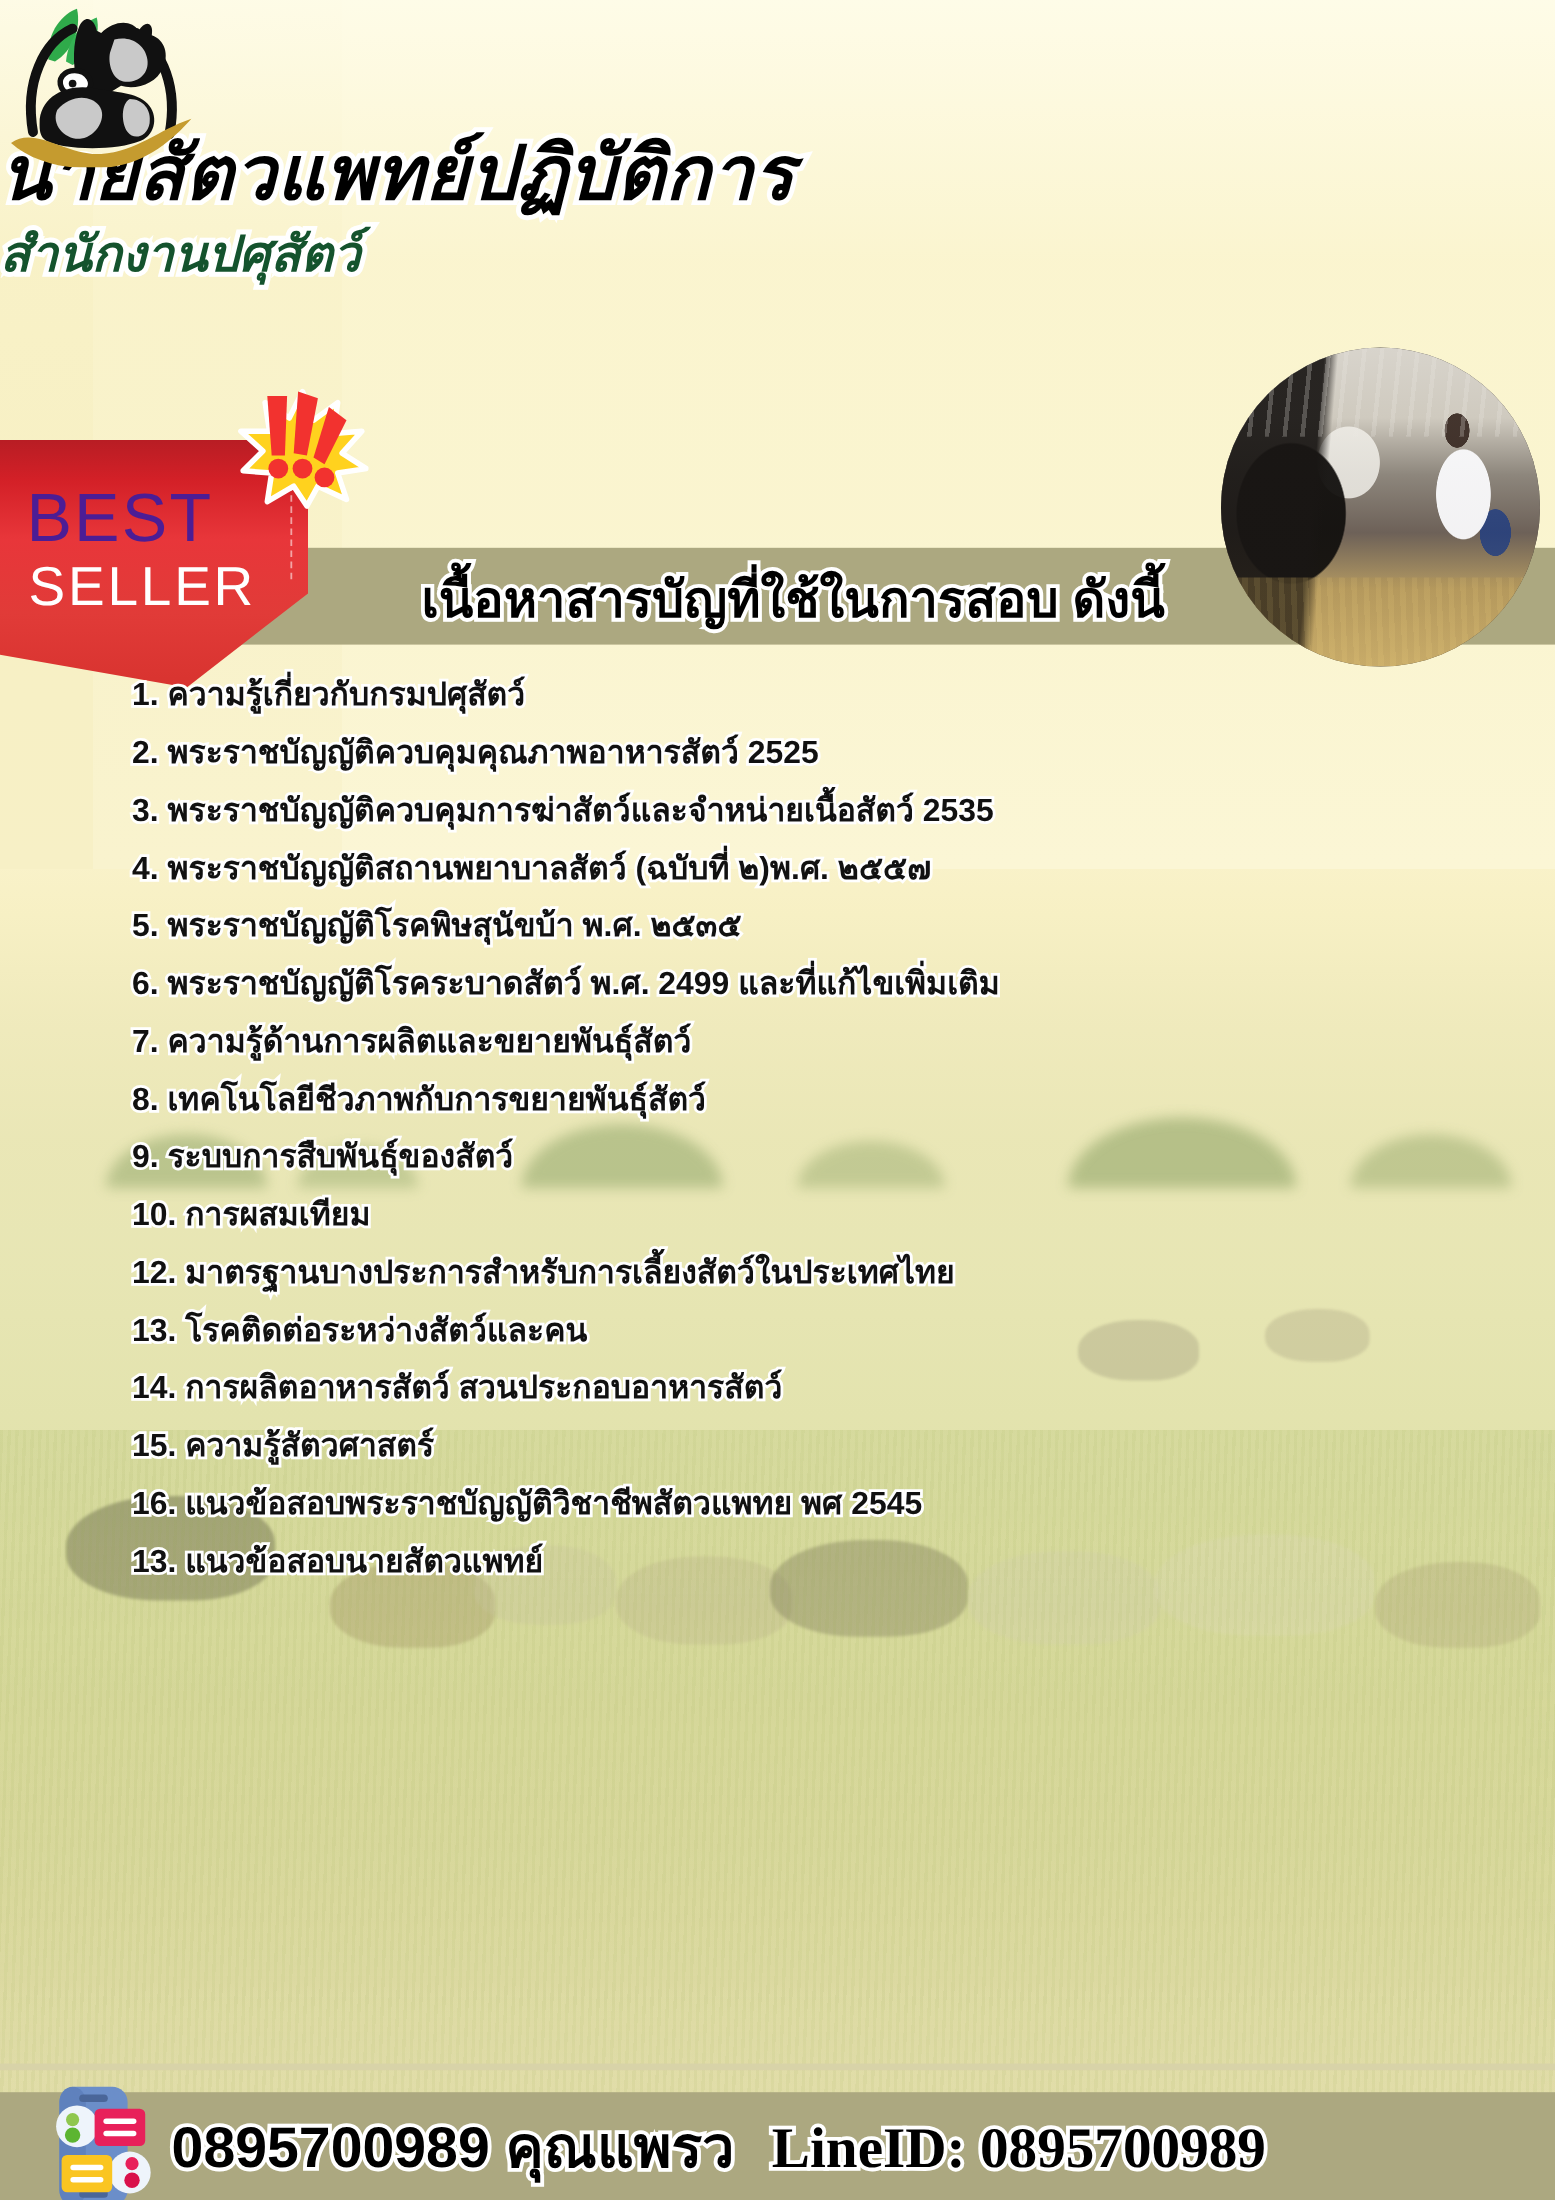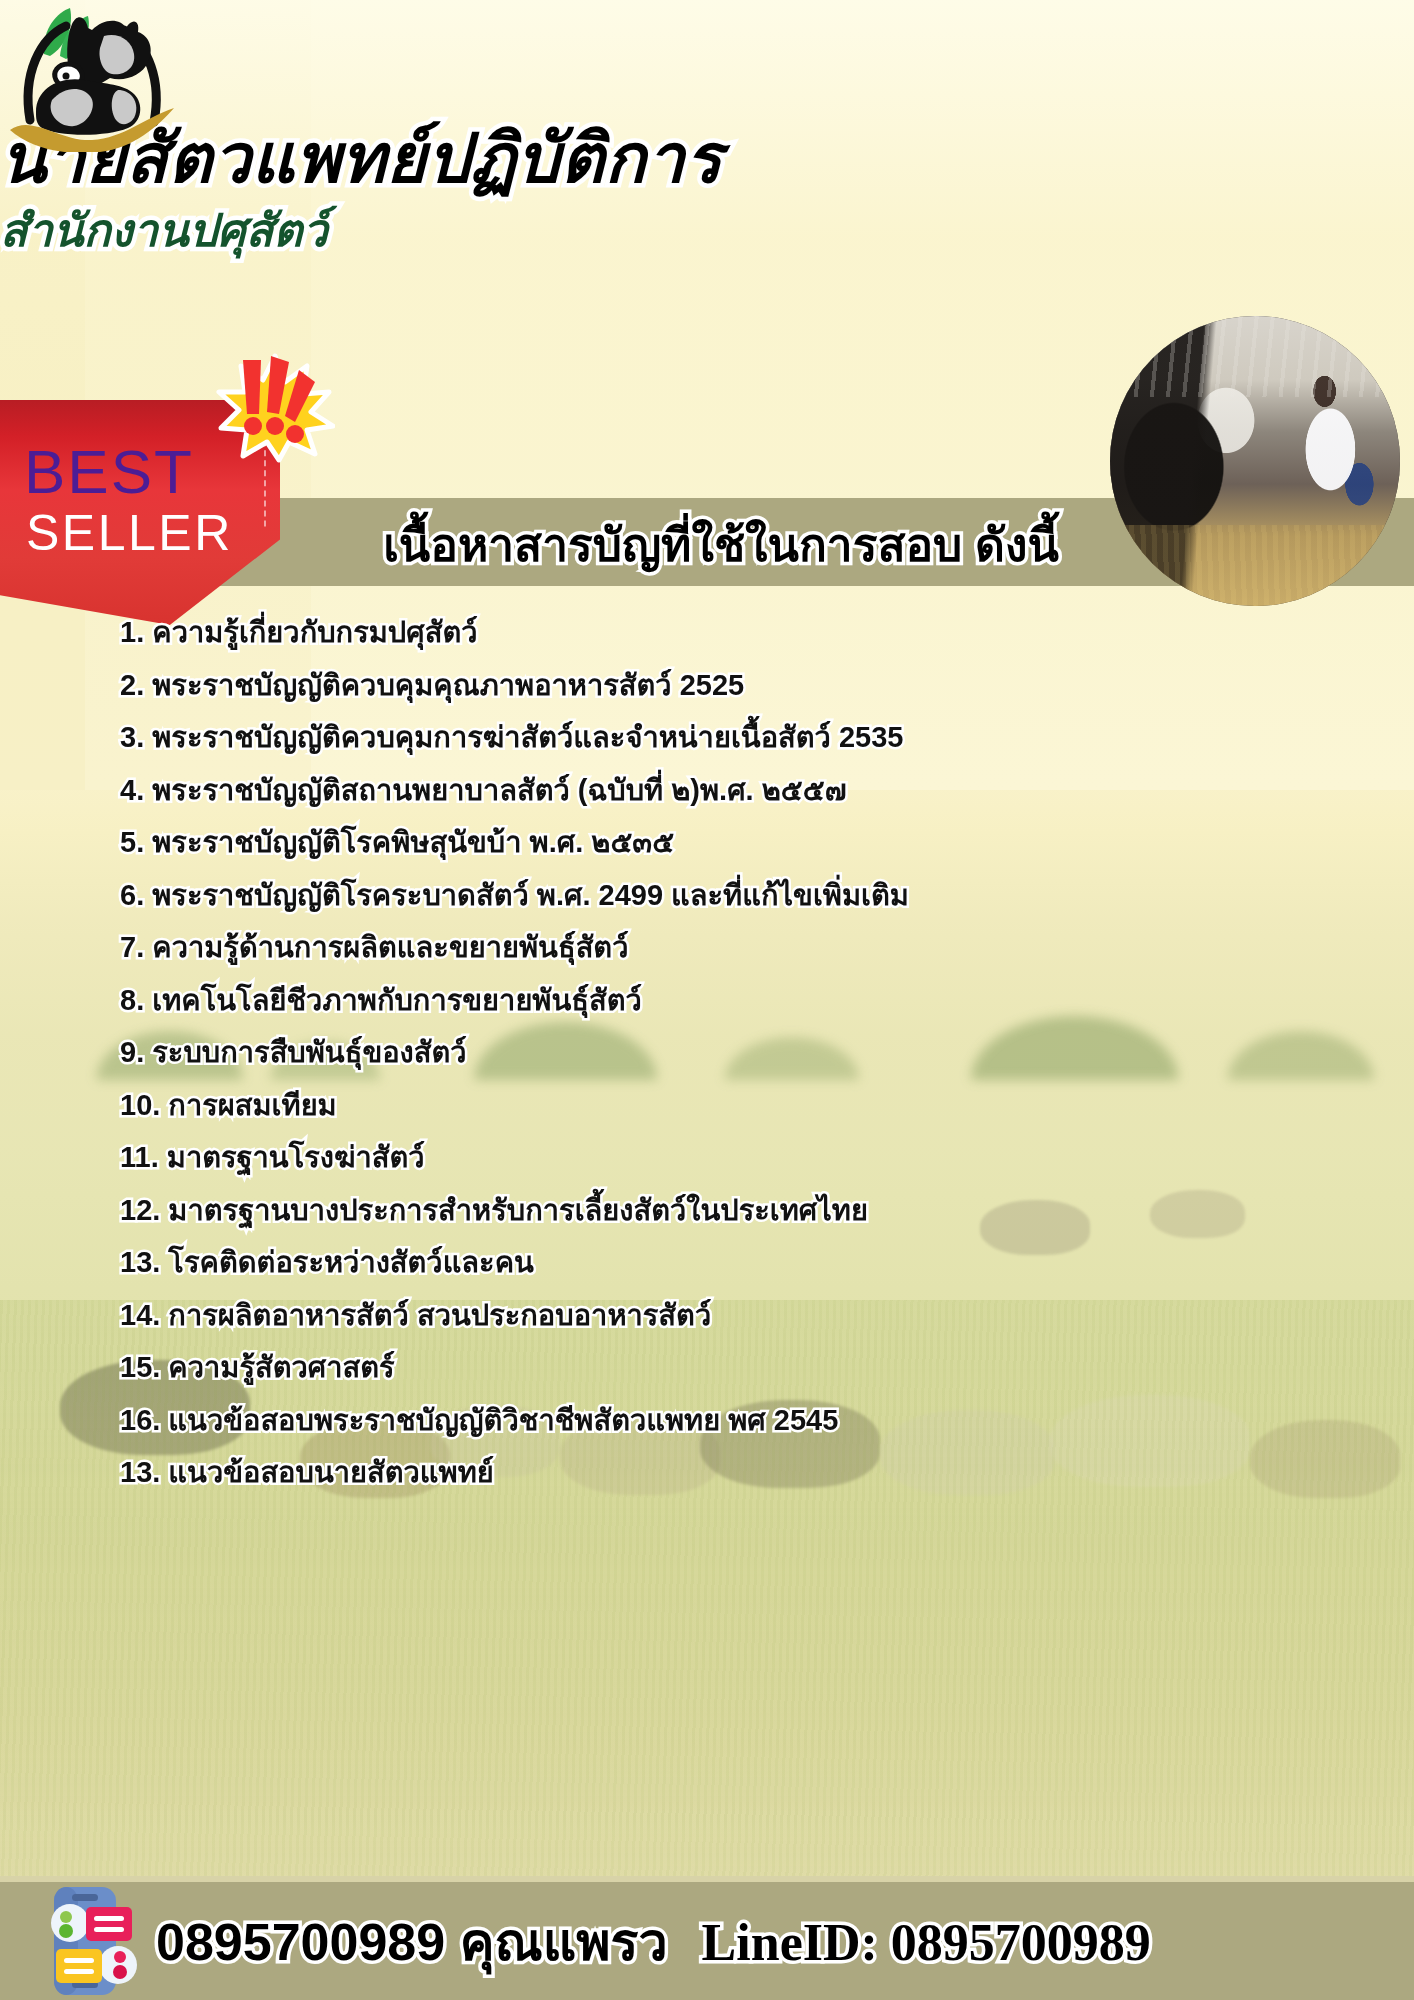--- a/index.html
+++ b/index.html
@@ -155,21 +155,21 @@
     font-size:29px; font-weight:bold; color:#111;
     line-height:1.0;
     margin-bottom:23.5px;
     -webkit-text-stroke:5px #fff;
     paint-order:stroke fill;
     white-space:nowrap;
   }
 
   
   .footer{
-    position:absolute; left:0; bottom:0; width:1414px; height:118px;
+    position:absolute; left:0; bottom:0; width:1414px; height:98px;
     background:#aca880; z-index:60;
     display:flex; align-items:center;
   }
   .footer-sep{
     position:absolute; left:0; bottom:118px; width:1414px; height:6px;
     background:#d8d3a8; z-index:61;
   }
   .phone-icon{ margin-left:24px; width:120px; height:112px; flex:0 0 auto; }
   .footer-text{
     margin-left:12px;
@@ -275,21 +275,20 @@
     <div class="list-item">1. ความรู้เกี่ยวกับกรมปศุสัตว์</div>
     <div class="list-item">2. พระราชบัญญัติควบคุมคุณภาพอาหารสัตว์ 2525</div>
     <div class="list-item">3. พระราชบัญญัติควบคุมการฆ่าสัตว์และจำหน่ายเนื้อสัตว์ 2535</div>
     <div class="list-item">4. พระราชบัญญัติสถานพยาบาลสัตว์ (ฉบับที่ ๒)พ.ศ. ๒๕๕๗</div>
     <div class="list-item">5. พระราชบัญญัติโรคพิษสุนัขบ้า พ.ศ. ๒๕๓๕</div>
     <div class="list-item">6. พระราชบัญญัติโรคระบาดสัตว์ พ.ศ. 2499 และที่แก้ไขเพิ่มเติม</div>
     <div class="list-item">7. ความรู้ด้านการผลิตและขยายพันธุ์สัตว์</div>
     <div class="list-item">8. เทคโนโลยีชีวภาพกับการขยายพันธุ์สัตว์</div>
     <div class="list-item">9. ระบบการสืบพันธุ์ของสัตว์</div>
     <div class="list-item">10. การผสมเทียม</div>
-    <div class="list-item">11. มาตรฐานโรงฆ่าสัตว์</div>
     <div class="list-item">12. มาตรฐานบางประการสำหรับการเลี้ยงสัตว์ในประเทศไทย</div>
     <div class="list-item">13. โรคติดต่อระหว่างสัตว์และคน</div>
     <div class="list-item">14. การผลิตอาหารสัตว์ สวนประกอบอาหารสัตว์</div>
     <div class="list-item">15. ความรู้สัตวศาสตร์</div>
     <div class="list-item">16. แนวข้อสอบพระราชบัญญัติวิชาชีพสัตวแพทย พศ 2545</div>
     <div class="list-item">13. แนวข้อสอบนายสัตวแพทย์</div>
   </div>
 
   <div class="footer-sep"></div>
   <div class="footer">

